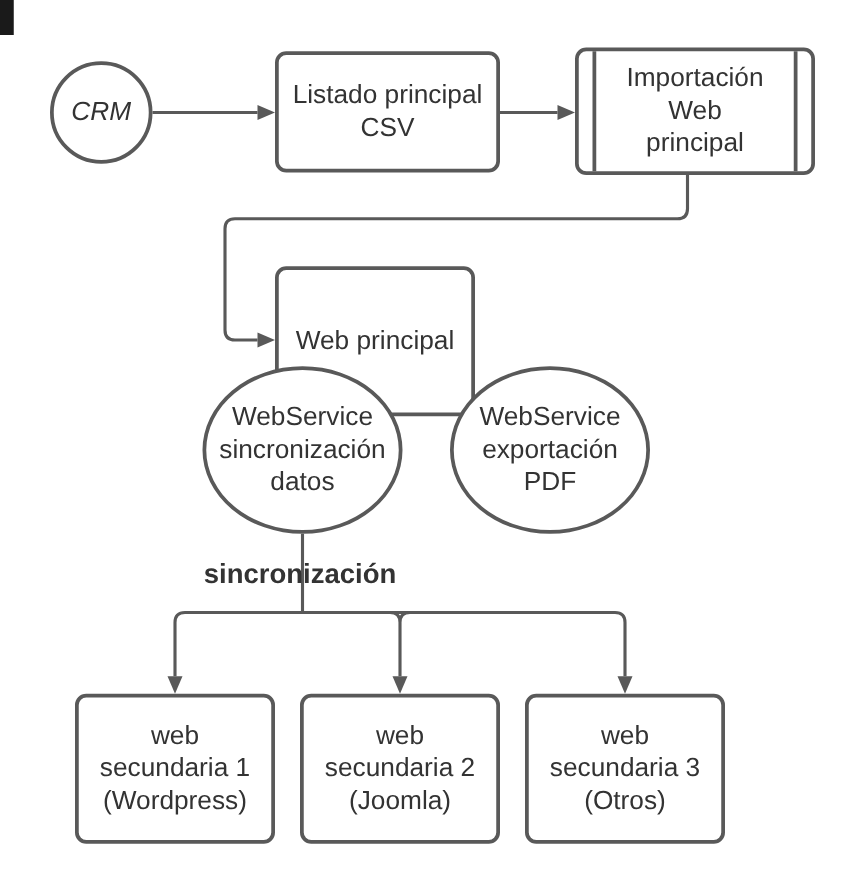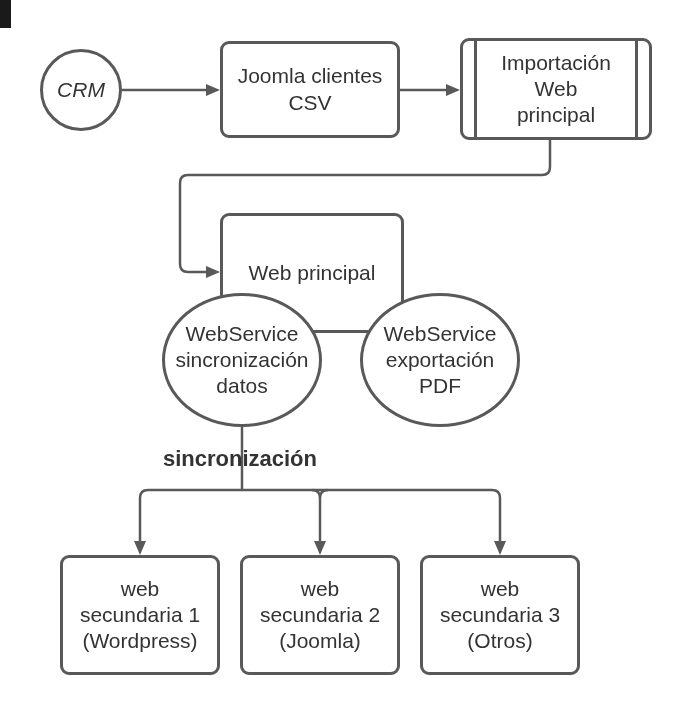--- a/index.html
+++ b/index.html
@@ -32,21 +32,21 @@
     white-space:pre-line;
     font-size:21px;line-height:1.24;
     color:var(--text);
     z-index:2;
   }
   .circle{border-radius:50%;font-style:italic;}
   .ellipse{border-radius:50%;}
   .node.crm            {left:40px;  top:49px;  width:82px;  height:82px;}
   .node.listado        {left:220px; top:41px;  width:180px; height:97px;}
   .node.importacion    {left:460px; top:38px;  width:192px; height:102px;}
-  .node.web-principal  {left:220px; top:213px; width:184px; height:120px; z-index:1;}
+  .node.web-principal  {left:220px; top:213px; width:160px; height:120px; z-index:1;}
   .node.ws-sync        {left:162px; top:293px; width:160px; height:134px;}
   .node.ws-pdf         {left:360px; top:293px; width:160px; height:134px;}
   .node.sec1           {left:60px;  top:555px; width:160px; height:120px;}
   .node.sec2           {left:240px; top:555px; width:160px; height:120px;}
   .node.sec3           {left:420px; top:555px; width:160px; height:120px;}
   .pp-bar{
     position:absolute;top:0;bottom:0;width:3px;
     background:var(--stroke);
   }
   .pp-bar.left{left:11px;}
@@ -88,21 +88,21 @@
     <path d="M312 490 Q320 490 320 498 V541 M328 490 Q320 490 320 498"></path>
     <polygon points="140,555 134,541 146,541"></polygon>
     <polygon points="320,555 314,541 326,541"></polygon>
     <polygon points="500,555 494,541 506,541"></polygon>
   </svg>
 
   <div class="corner-mark"></div>
 
   <div class="node crm circle">CRM</div>
 
-  <div class="node listado">Joomla clientes
+  <div class="node listado">Listado principal
 CSV</div>
 
   <div class="node importacion">
     <div class="pp-bar left"></div>
     <span>Importación
 Web
 principal</span>
     <div class="pp-bar right"></div>
   </div>
 

